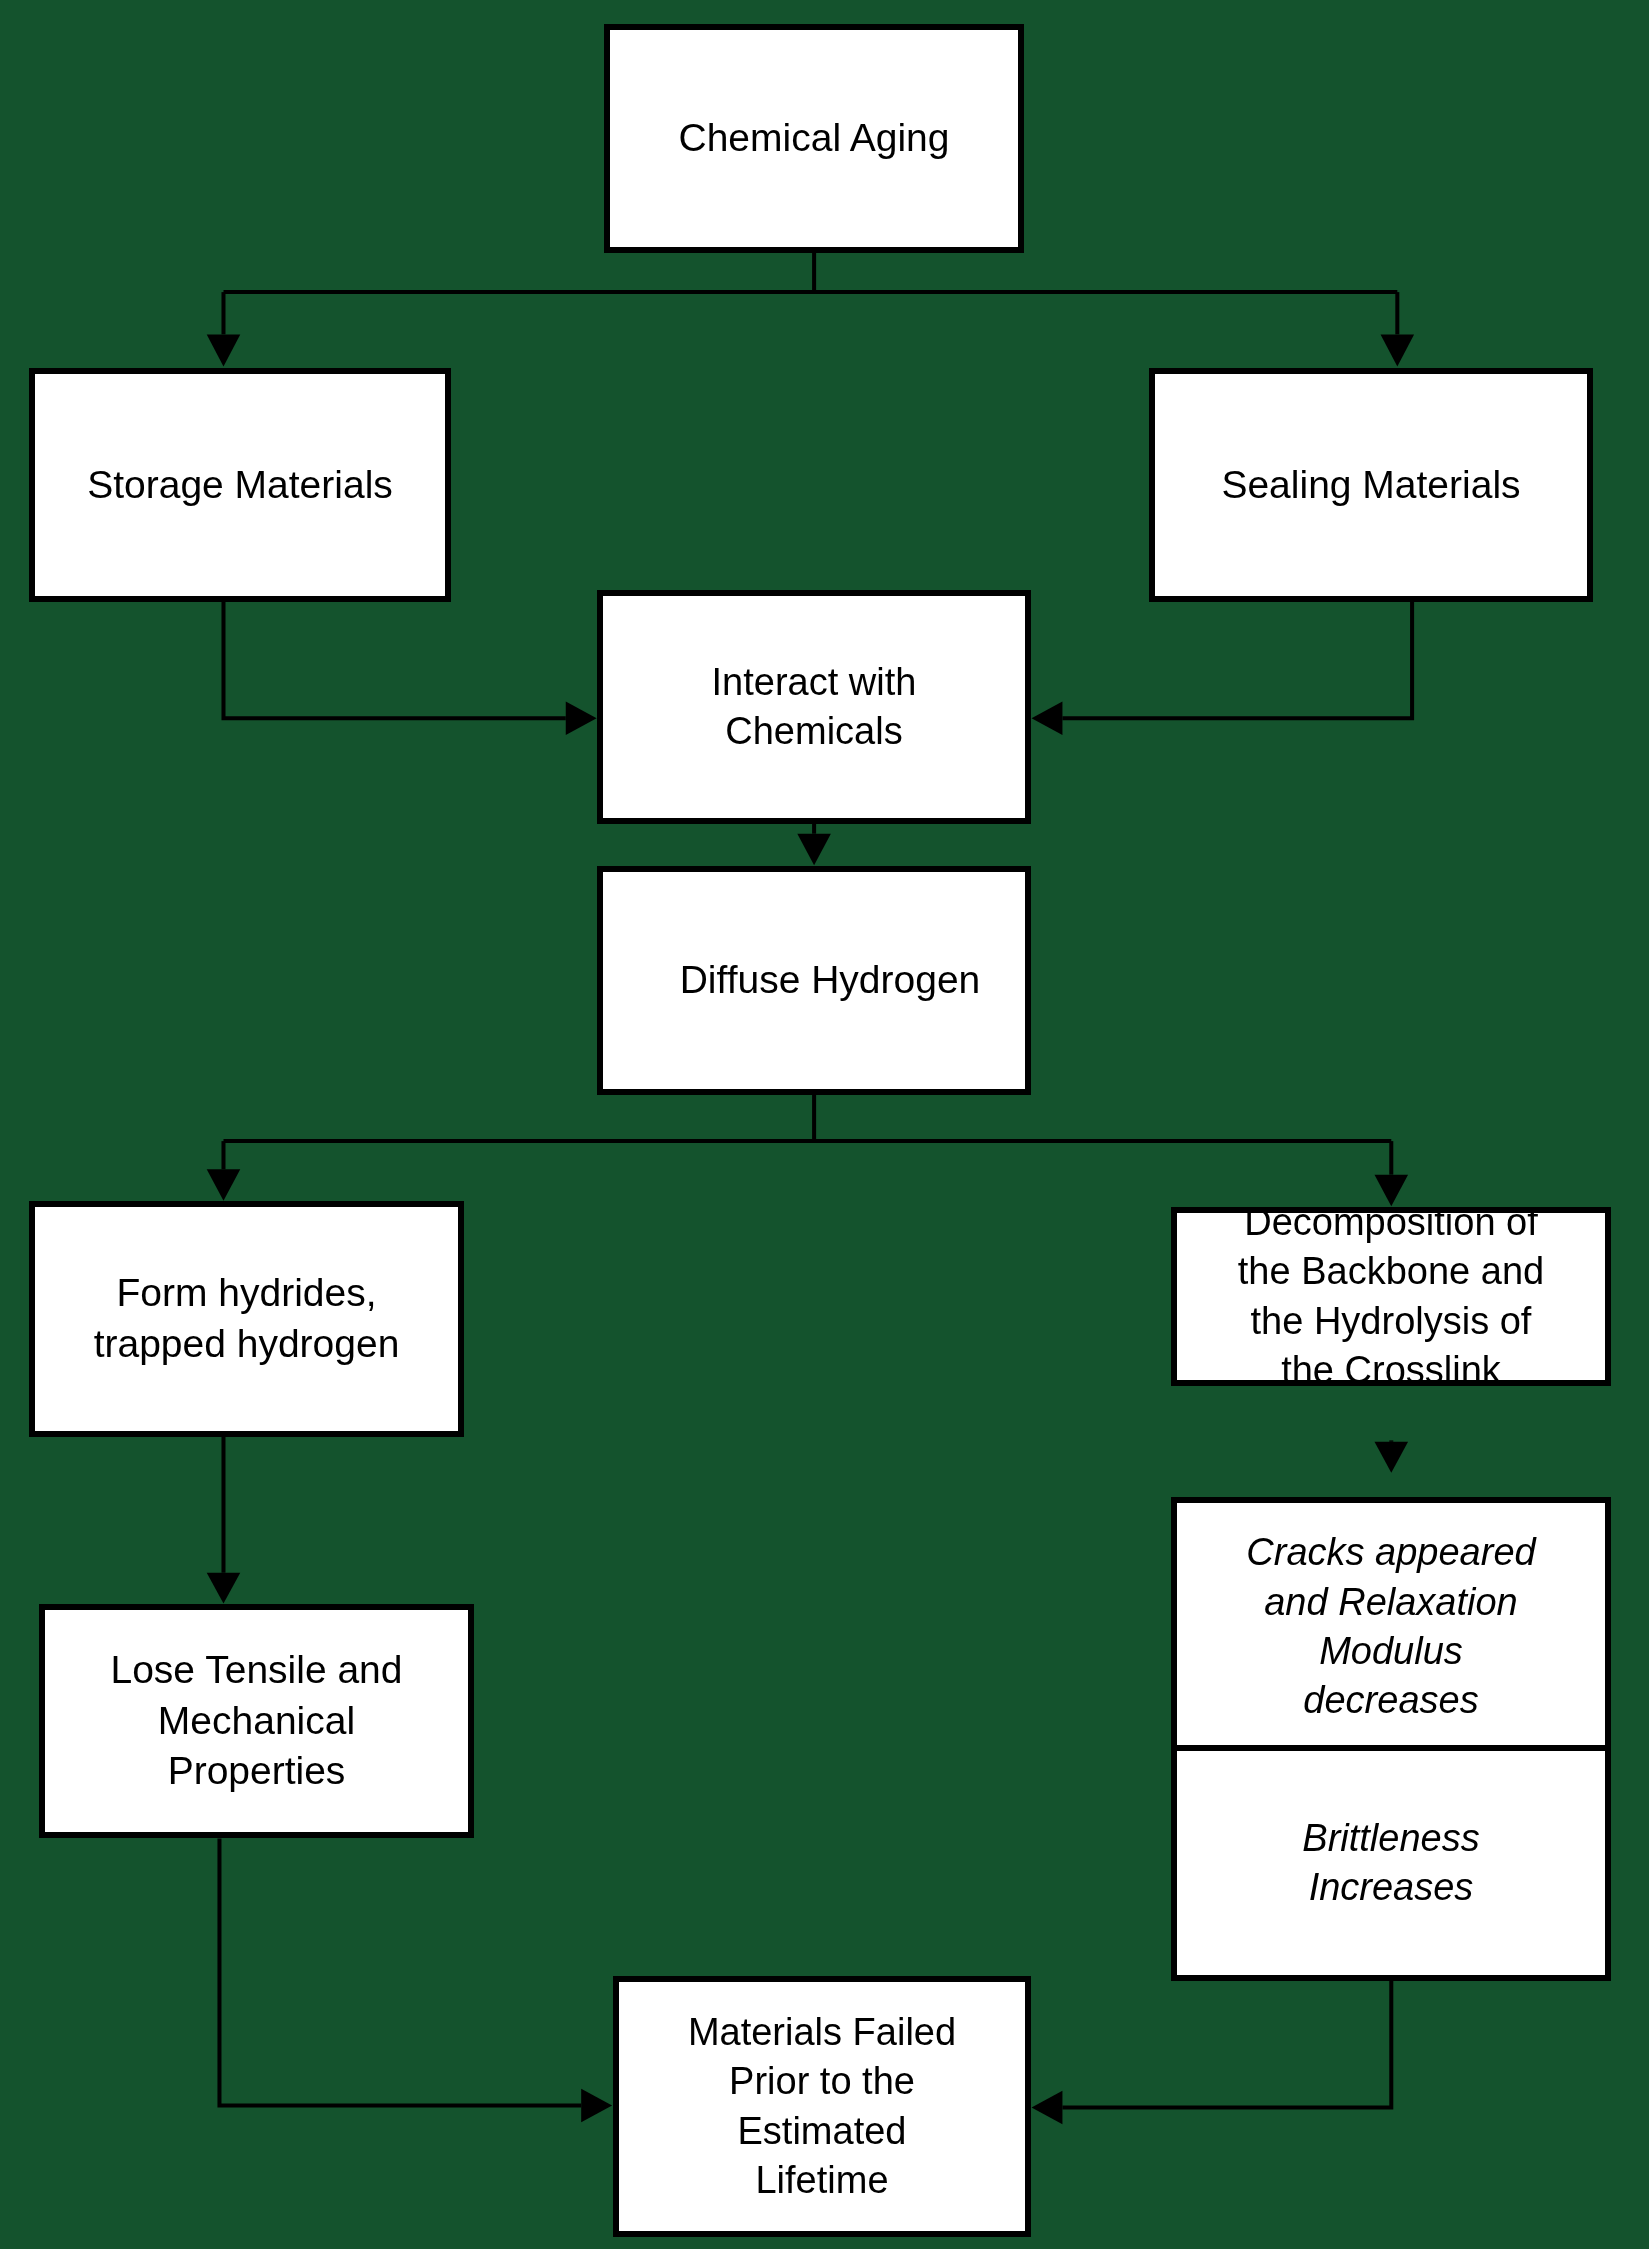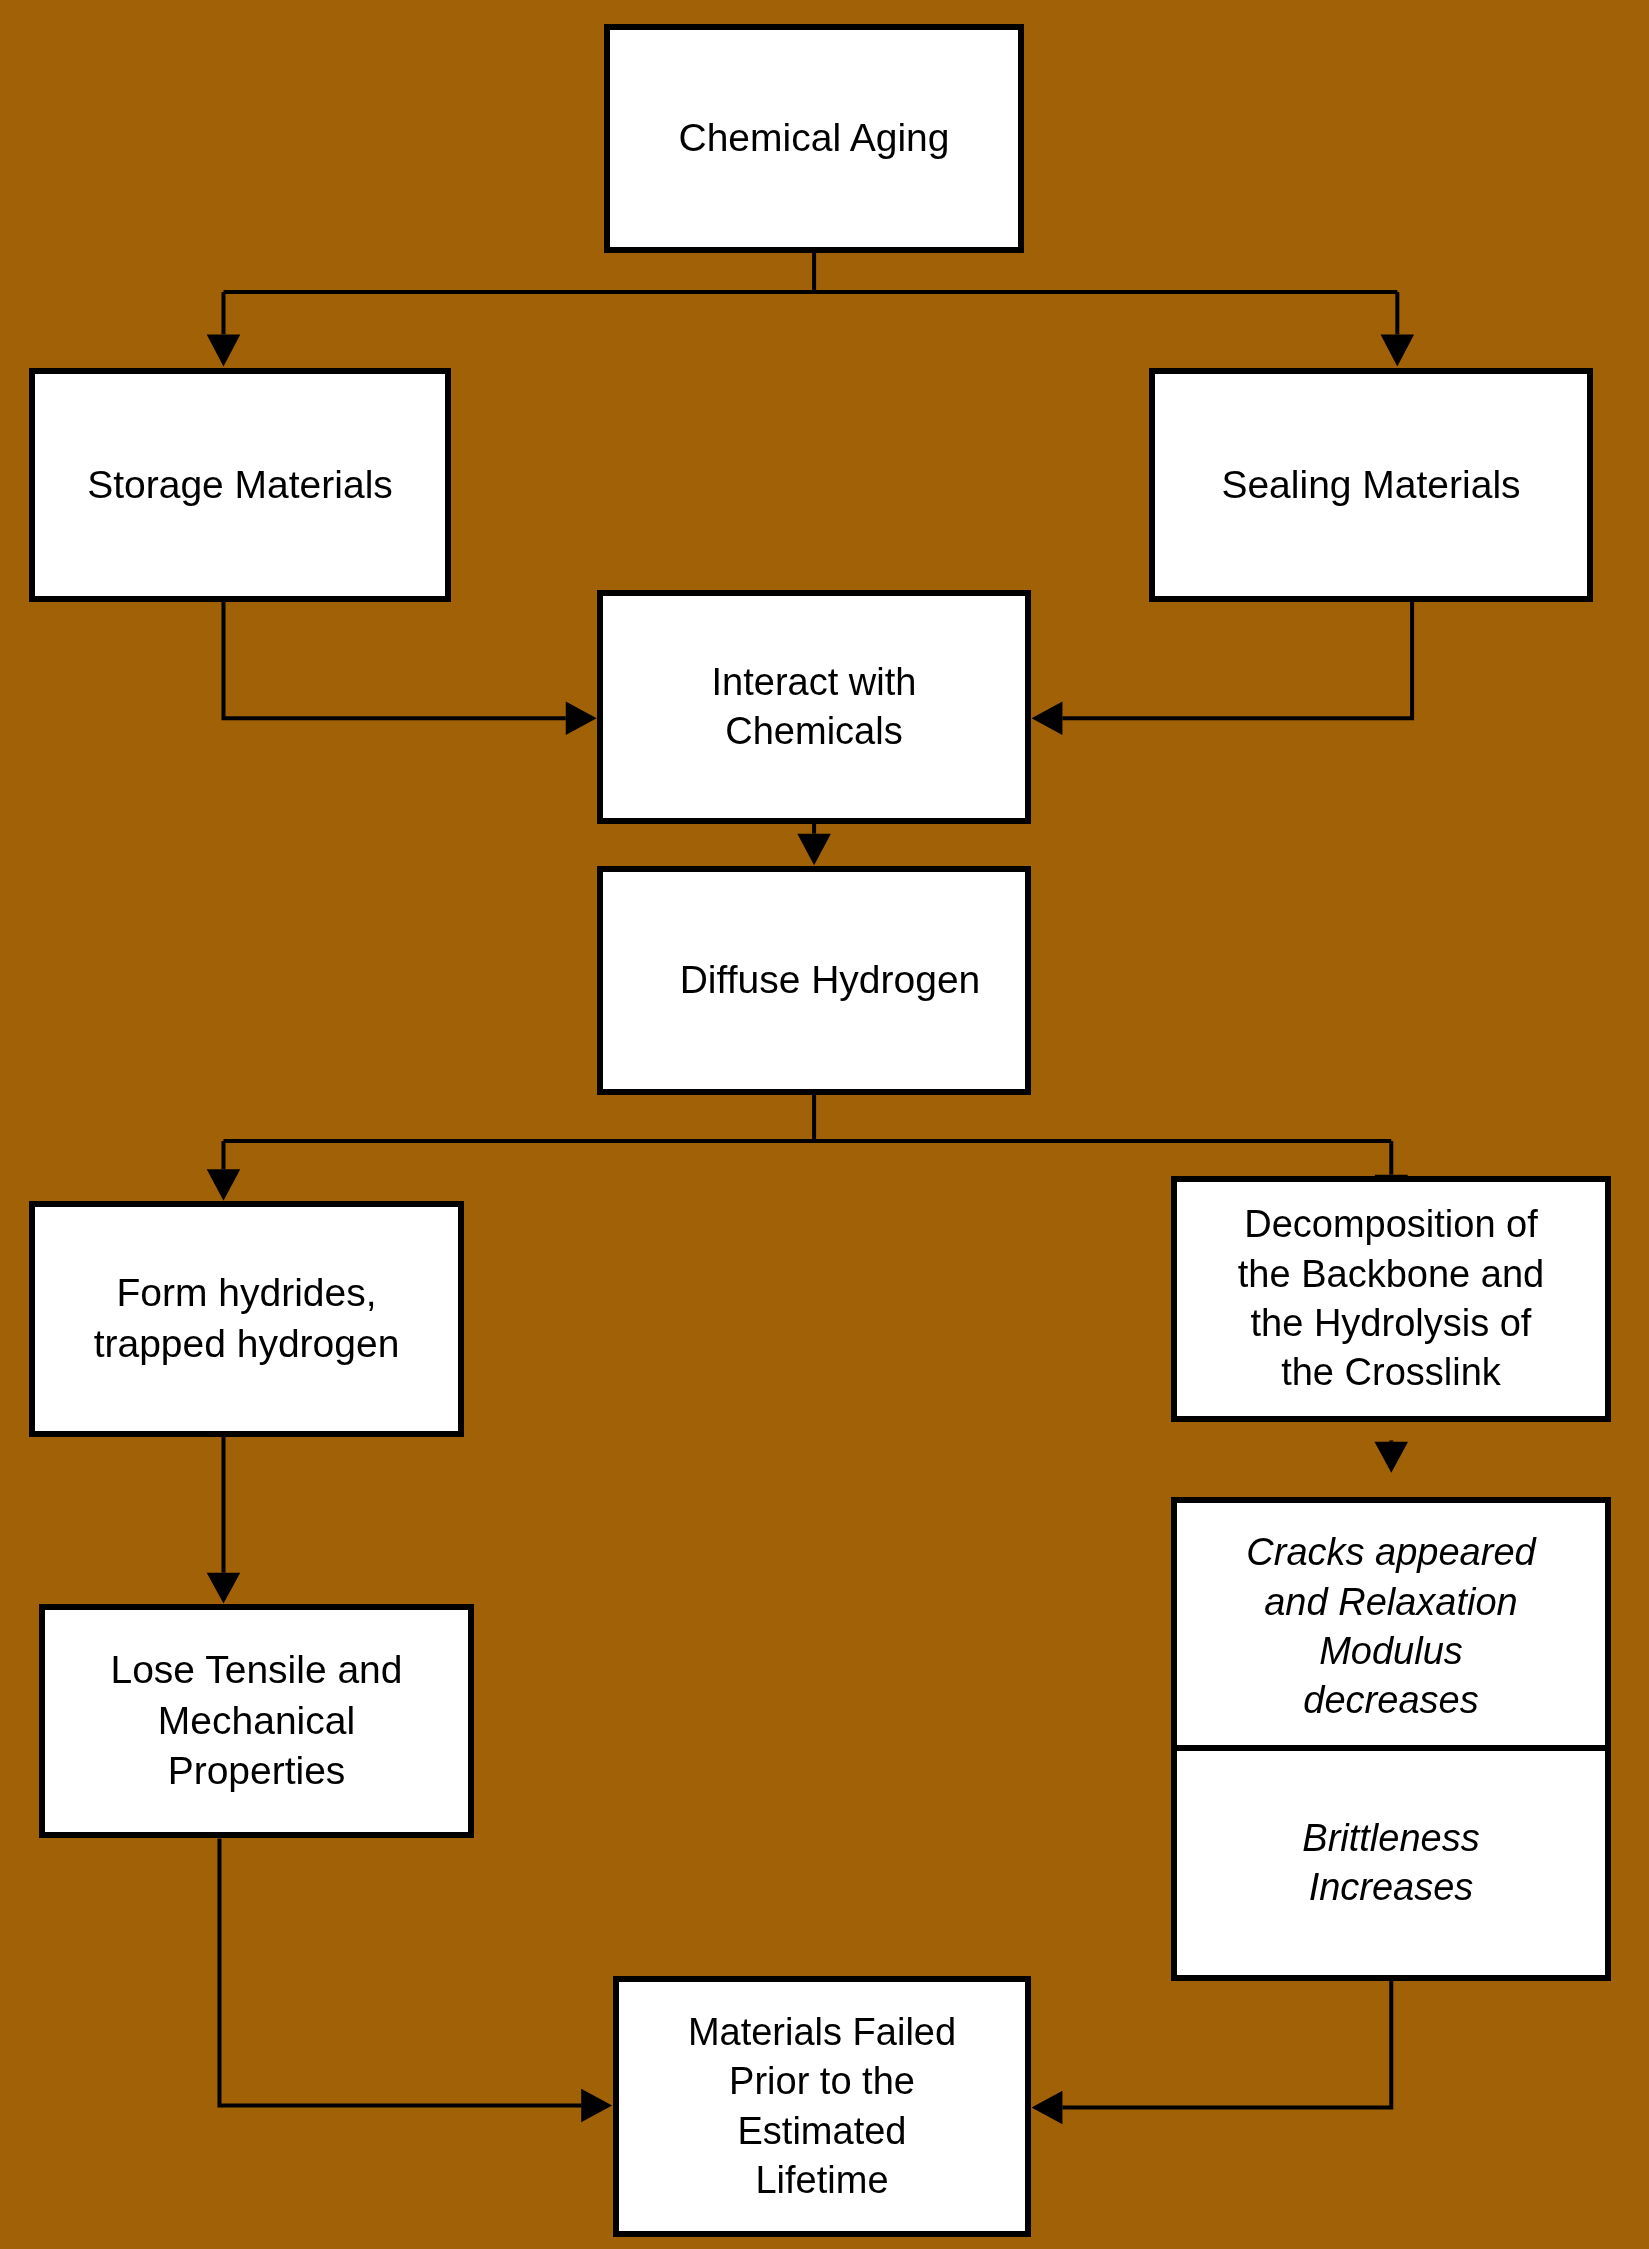--- a/index.html
+++ b/index.html
@@ -7,21 +7,21 @@
     padding: 0;
     background: #ffffff;
   }
   body {
     font-family: "Liberation Sans", sans-serif;
   }
   #canvas {
     position: relative;
     width: 1649px;
     height: 2250px;
-    background: #a16207;
+    background: #14532d;
     overflow: hidden;
   }
   #flow-svg {
     position: absolute;
     left: 0;
     top: 0;
     width: 1649px;
     height: 2250px;
   }
   .node {
@@ -46,21 +46,21 @@
     line-height: 1.30;
     white-space: pre-line;
     letter-spacing: 0px;
   }
   .n-chemical-aging   { left: 604px;  top: 23.5px;   width: 420px; height: 229px; }
   .n-storage          { left: 29px;   top: 368px;  width: 422px; height: 234px; }
   .n-sealing          { left: 1149px; top: 368px;  width: 444px; height: 234px; }
   .n-interact         { left: 597px;  top: 590px;  width: 434px; height: 234px; }
   .n-diffuse          { left: 597px;  top: 866px; width: 434px; height: 229px; padding-left: 32px; }
   .n-hydrides         { left: 29px;   top: 1201px; width: 435px; height: 236px; }
-  .n-decomposition    { left: 1171px; top: 1176px; width: 440px; height: 246px; }
+  .n-decomposition    { left: 1171px; top: 1207px; width: 440px; height: 179px; }
   .n-lose-tensile     { left: 29px;   top: 1604px; width: 435px; height: 234px; margin-left: 10px; }
   .n-cracks           { left: 1171px; top: 1497px; width: 440px; height: 260px; font-style: italic; }
   .n-brittleness      { left: 1171px; top: 1745px; width: 440px; height: 236px; font-style: italic; }
   .n-failed           { left: 613px;  top: 1976px; width: 418px; height: 261px; }
 
   .n-interact .node-label,
   .n-decomposition .node-label,
   .n-cracks .node-label,
   .n-brittleness .node-label,
   .n-failed .node-label { font-size: 38px; }

